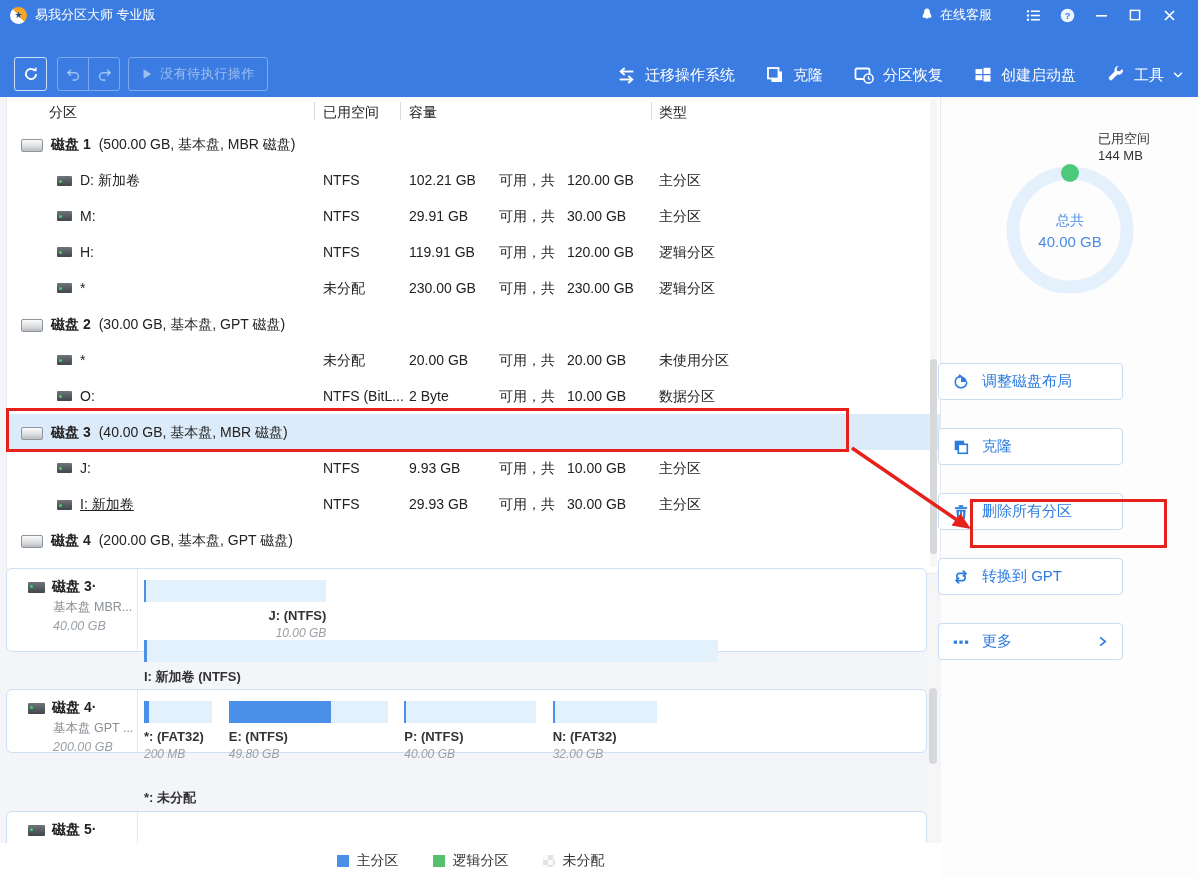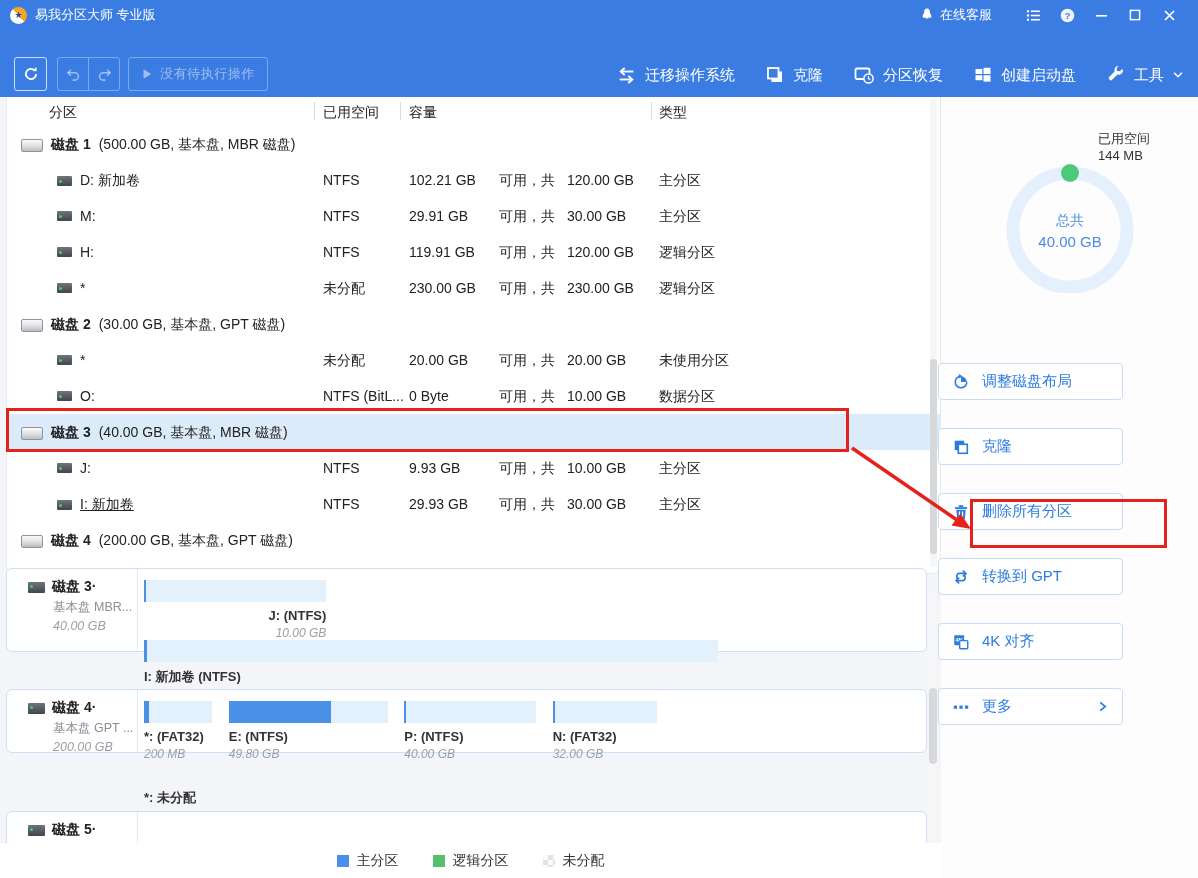--- a/index.html
+++ b/index.html
@@ -316,21 +316,21 @@
       <span class="c total">20.00 GB</span>
       <span class="c type">未使用分区</span>
     </div>
 
     <div class="trow part">
       <span class="rowline" style="left:50px;">
         <span class="part-ic"></span>
         <span>O:</span>
       </span>
       <span class="c fs">NTFS (BitL...</span>
-      <span class="c avail">0 Byte</span>
+      <span class="c avail">2 Byte</span>
       <span class="c sep">可用，共</span>
       <span class="c total">10.00 GB</span>
       <span class="c type">数据分区</span>
     </div>
 
     <div class="trow disk selected">
       <span class="rowline" style="left:14px;">
         <span class="disk-ic"></span>
         <span class="dname">磁盘 3</span>
         <span class="dinfo">(40.00 GB, 基本盘, MBR 磁盘)</span>
@@ -412,28 +412,20 @@
       <span>删除所有分区</span>
     </div>
     <div class="sidebtn">
       <svg width="18" height="18" viewBox="0 0 20 20">
         <path d="M5.5 12V8.5A2.5 2.5 0 0 1 8 6h6.5" fill="none" stroke="currentColor" stroke-width="1.9"></path>
         <path d="M12 2.8 15.4 6 12 9.2" fill="none" stroke="currentColor" stroke-width="1.9"></path>
         <path d="M14.5 8v3.5A2.5 2.5 0 0 1 12 14H5.5" fill="none" stroke="currentColor" stroke-width="1.9"></path>
         <path d="M8 10.8 4.6 14 8 17.2" fill="none" stroke="currentColor" stroke-width="1.9"></path>
       </svg>
       <span>转换到 GPT</span>
-    </div>
-    <div class="sidebtn">
-      <svg width="18" height="18" viewBox="0 0 20 20">
-        <rect x="2.5" y="2.5" width="11" height="11" rx="1" fill="currentColor"></rect>
-        <text x="8" y="10.5" text-anchor="middle" font-size="6.5" font-weight="bold" fill="#fff">4K</text>
-        <rect x="8.5" y="8.5" width="9" height="9" rx="1" fill="#fff" stroke="currentColor" stroke-width="1.6"></rect>
-      </svg>
-      <span>4K 对齐</span>
     </div>
     <div class="sidebtn">
       <svg width="18" height="18" viewBox="0 0 20 20">
         <rect x="2" y="8.4" width="3.6" height="3.6" fill="currentColor"></rect>
         <rect x="8.2" y="8.4" width="3.6" height="3.6" fill="currentColor"></rect>
         <rect x="14.4" y="8.4" width="3.6" height="3.6" fill="currentColor"></rect>
       </svg>
       <span class="grow">更多</span>
       <svg width="13" height="13" viewBox="0 0 14 14">
         <path d="M4.5 2.5 10 7l-5.5 4.5" fill="none" stroke="currentColor" stroke-width="1.8"></path>

